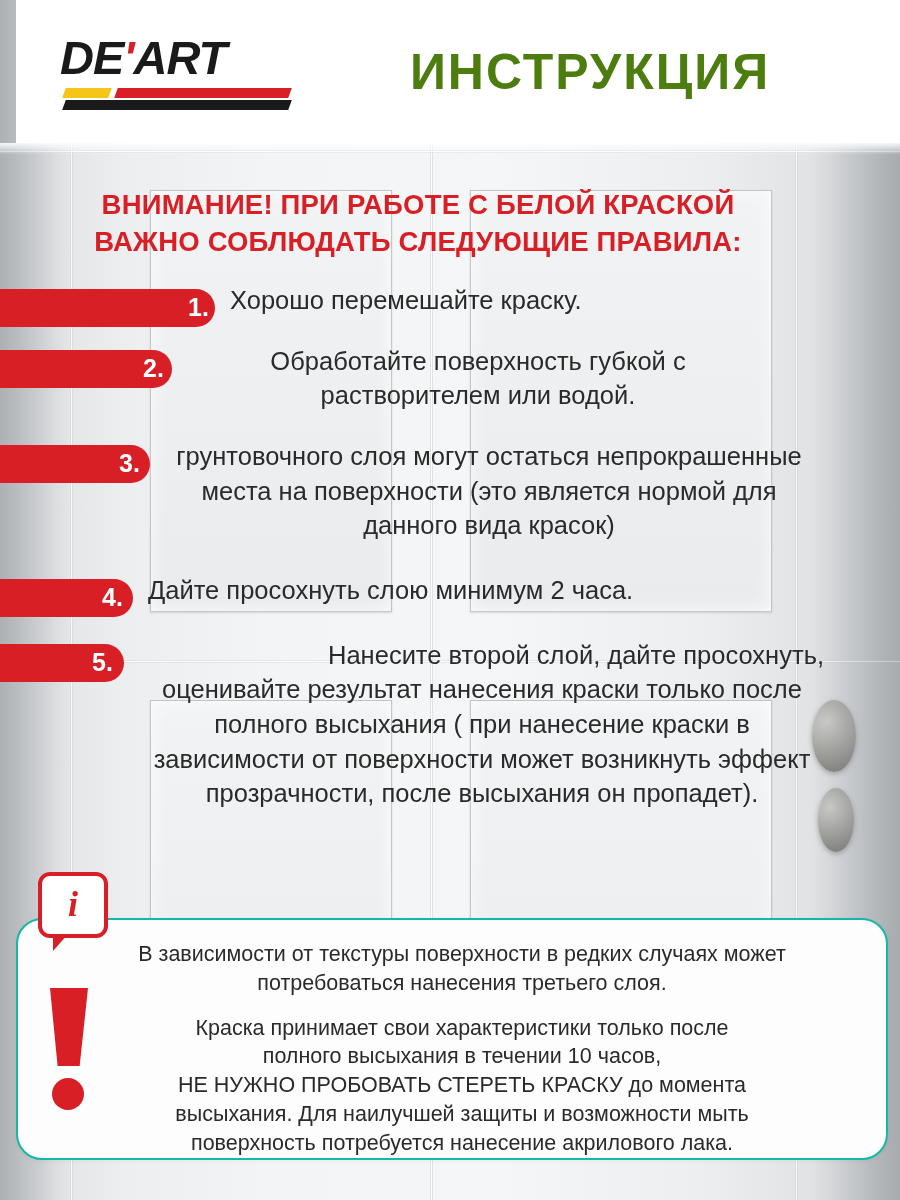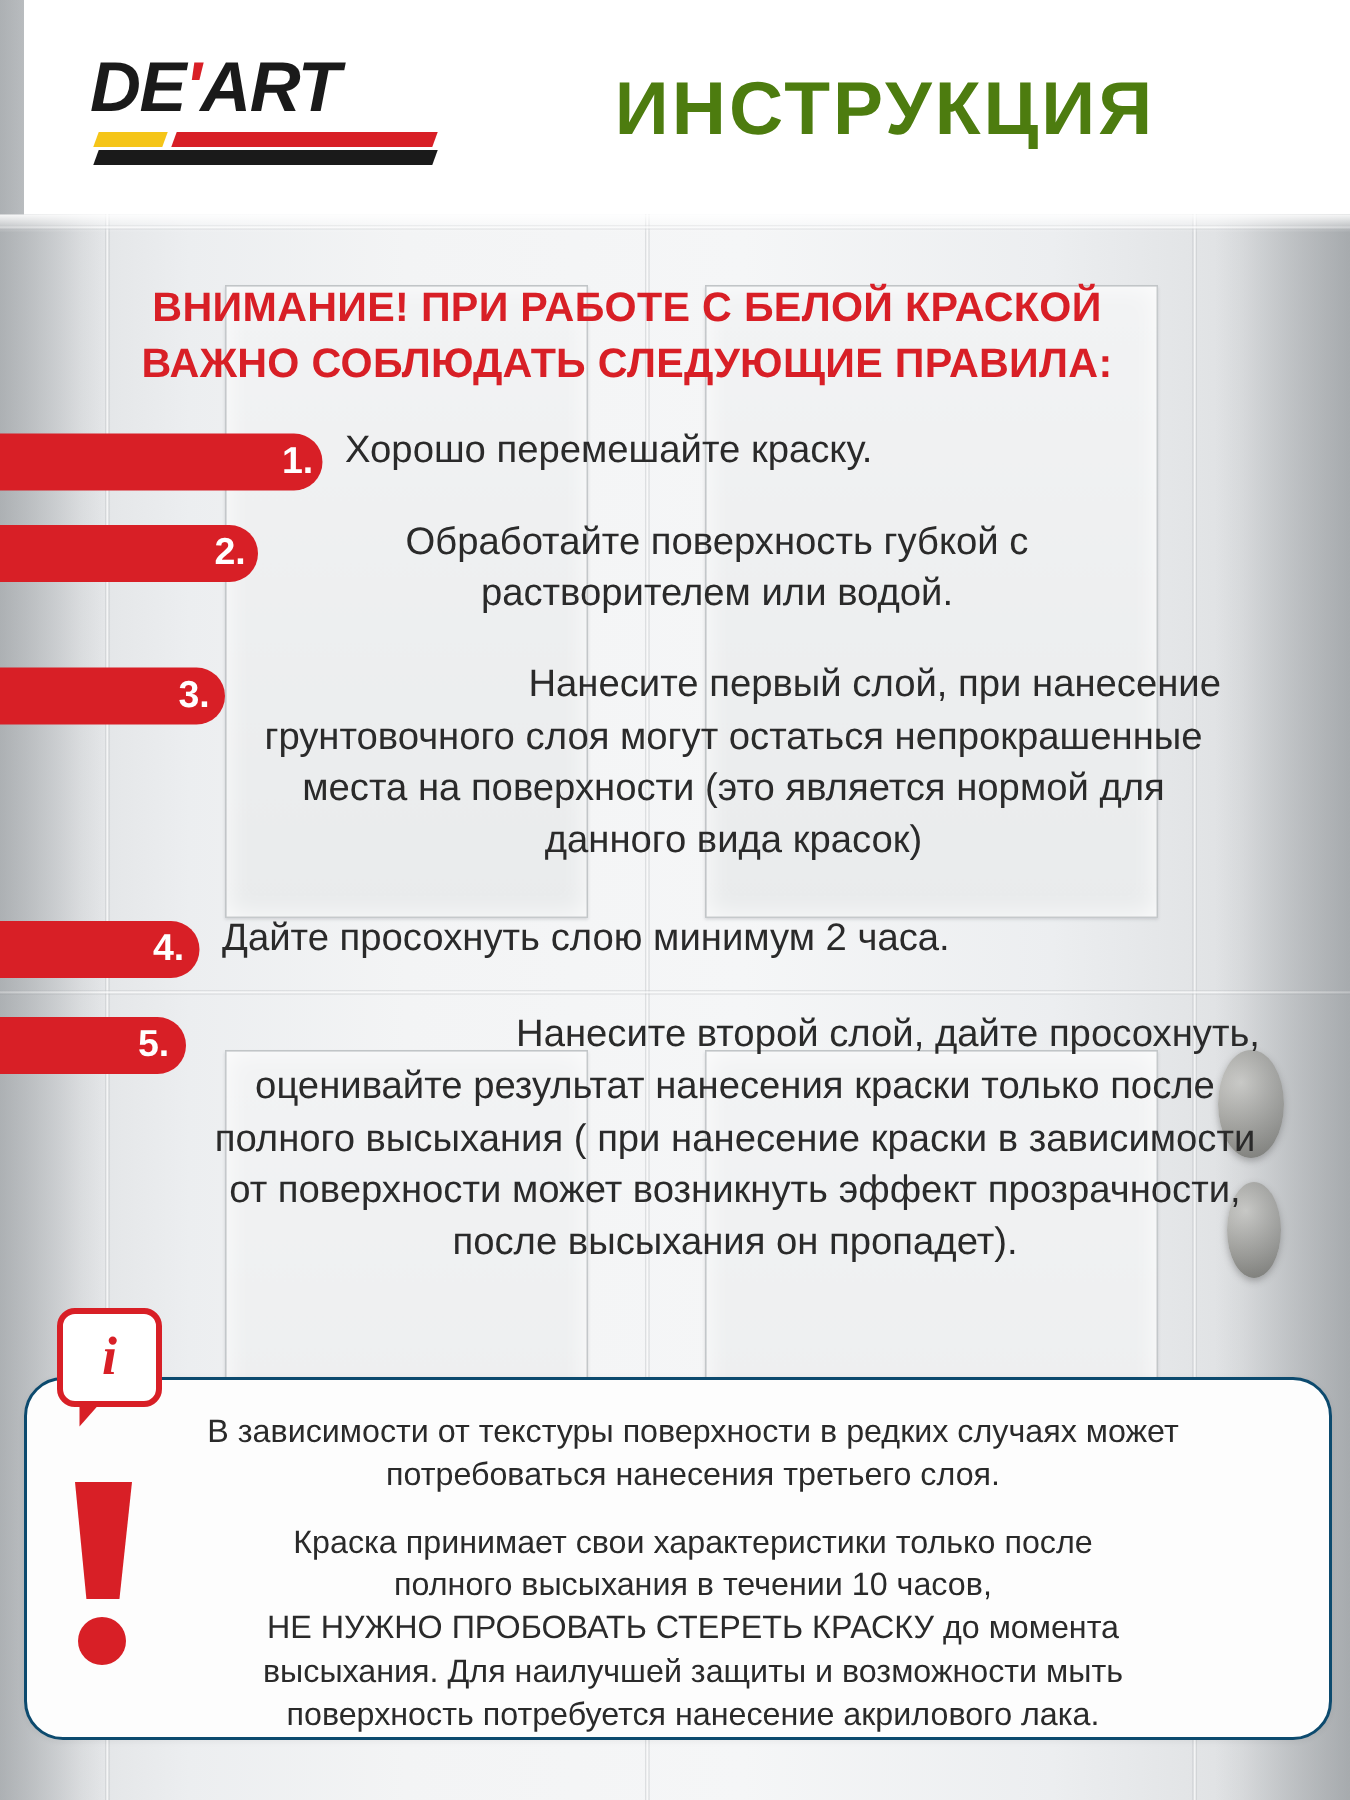--- a/index.html
+++ b/index.html
@@ -180,32 +180,32 @@
   .step-3 .step-num { left: 119px; }
   .step-3 .step-text { padding-left: 164px; padding-right: 86px; text-align: right; }
   .step-3 .step-text .rest { display: block; text-align: center; padding-right: 0; }
 
   .step-4 .step-bar { width: 133px; }
   .step-4 .step-num { left: 102px; }
   .step-4 .step-text { padding-left: 148px; padding-right: 100px; text-align: left; }
 
   .step-5 .step-bar { width: 124px; }
   .step-5 .step-num { left: 92px; }
-  .step-5 .step-text { padding-left: 140px; padding-right: 60px; text-align: right; }
+  .step-5 .step-text { padding-left: 140px; padding-right: 76px; text-align: right; }
   .step-5 .step-text .rest { display: block; text-align: center; padding-right: 0; padding-left: 0; }
 
   
   .note-box {
     position: absolute;
     left: 16px;
     top: 918px;
     width: 868px;
     height: 238px;
     background: #fdfdfd;
-    border: 2px solid #0c4a6e;
+    border: 2px solid #14b8a6;
     border-radius: 26px;
     box-shadow: 0 1px 4px rgba(0,0,0,0.05);
   }
   .note-inner {
     padding: 20px 44px 0 64px;
     text-align: center;
     color: #2a2a2a;
     font-size: 21.5px;
     line-height: 1.34;
   }
@@ -335,21 +335,20 @@
     <div class="step step-2" style="margin-top:26px;">
       <div class="step-bar"></div>
       <div class="step-num">2.</div>
       <div class="step-text">Обработайте поверхность губкой с растворителем или водой.</div>
     </div>
 
     <div class="step step-3" style="margin-top:26px;">
       <div class="step-bar"></div>
       <div class="step-num">3.</div>
       <div class="step-text">
-        <span>Нанесите первый слой, при нанесение</span>
         <span class="rest">грунтовочного слоя могут остаться непрокрашенные места на поверхности (это является нормой для данного вида красок)</span>
       </div>
     </div>
 
     <div class="step step-4" style="margin-top:30px;">
       <div class="step-bar"></div>
       <div class="step-num">4.</div>
       <div class="step-text">Дайте просохнуть слою минимум 2 часа.</div>
     </div>
 

